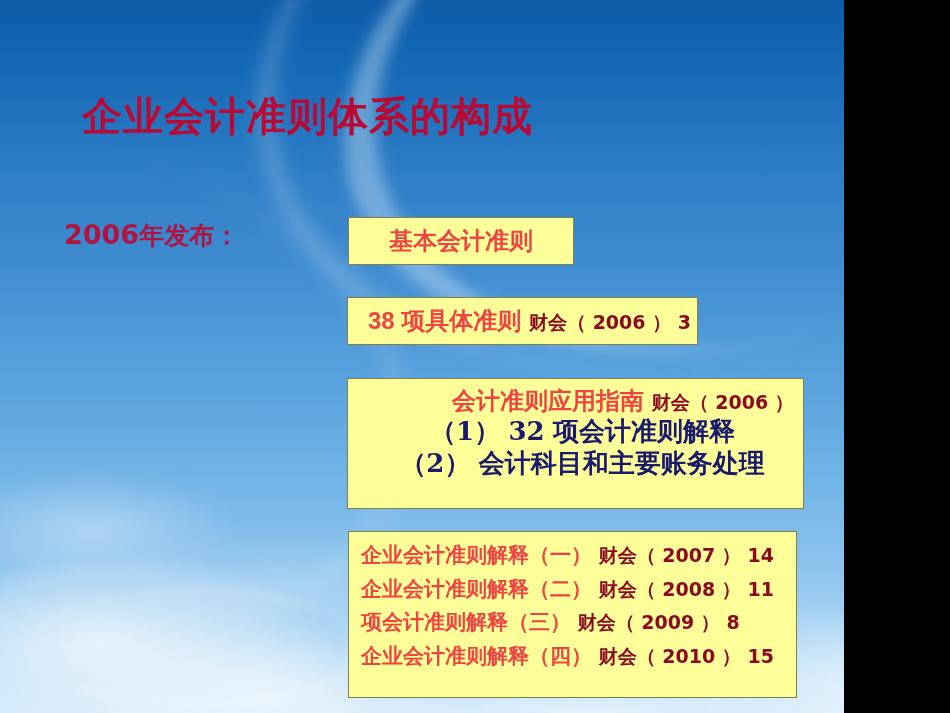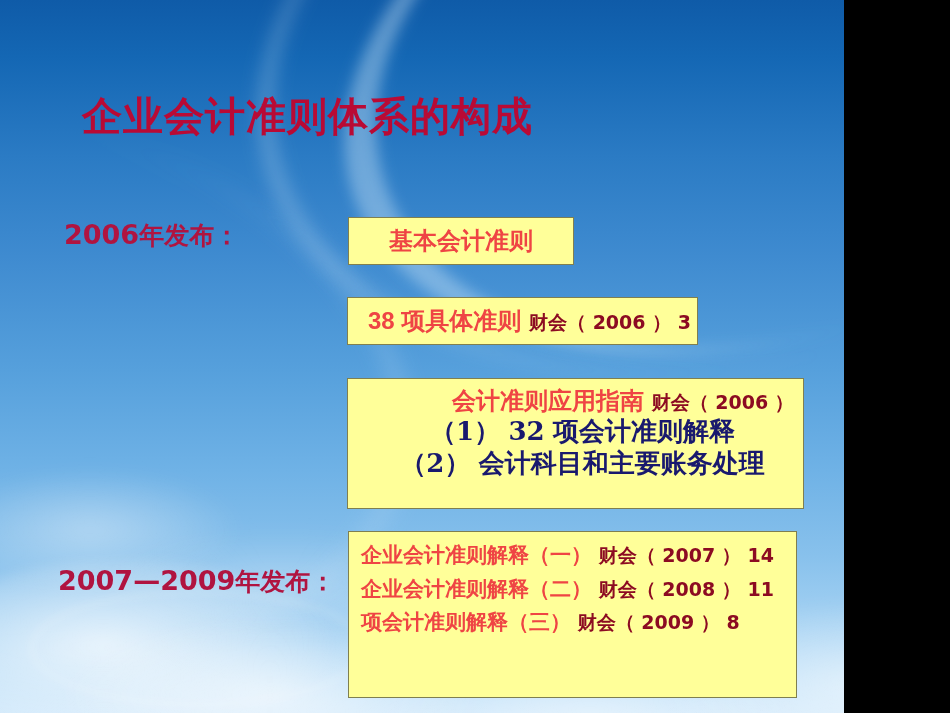--- a/index.html
+++ b/index.html
@@ -199,23 +199,20 @@
   <div class="cloud cl-d"></div>
   <div class="cloud cl-e"></div>
   <div class="cloud cl-ring"></div>
 
   <div id="title">企业会计准则体系的构成</div>
 
   <div class="year-label" id="year-2006">
     <span>2006</span><span class="year-cjk">年发布：</span>
   </div>
 
-  <div class="year-label" id="year-2007">
-    <span>2007—2009</span><span class="year-cjk">年发布：</span>
-  </div>
 
   <div class="ybox" id="box-basic">
     <div class="box-inner">
       <div class="line cn-black">基本会计准则</div>
     </div>
   </div>
 
   <div class="ybox" id="box-38">
     <div class="box-inner">
       <div class="line">
@@ -252,16 +249,20 @@
         <span class="cn-red">财会（ 2007 ） 14</span>
       </div>
       <div class="line">
         <span class="cn-black">企业会计准则解释（二）</span>
         <span class="cn-red">财会（ 2008 ） 11</span>
       </div>
       <div class="line">
         <span class="cn-black">项会计准则解释（三）</span>
         <span class="cn-red">财会（ 2009 ） 8</span>
       </div>
+      <div class="line">
+        <span class="cn-black">企业会计准则解释（四）</span>
+        <span class="cn-red">财会（ 2010 ） 15</span>
+      </div>
     </div>
   </div>
 
 </div>
 
 </body></html>

